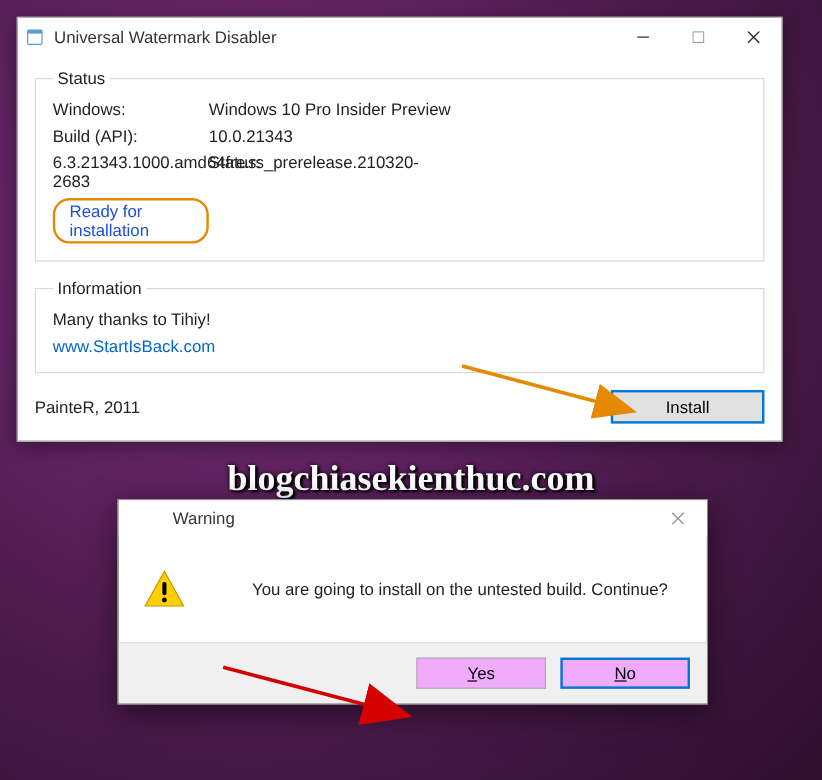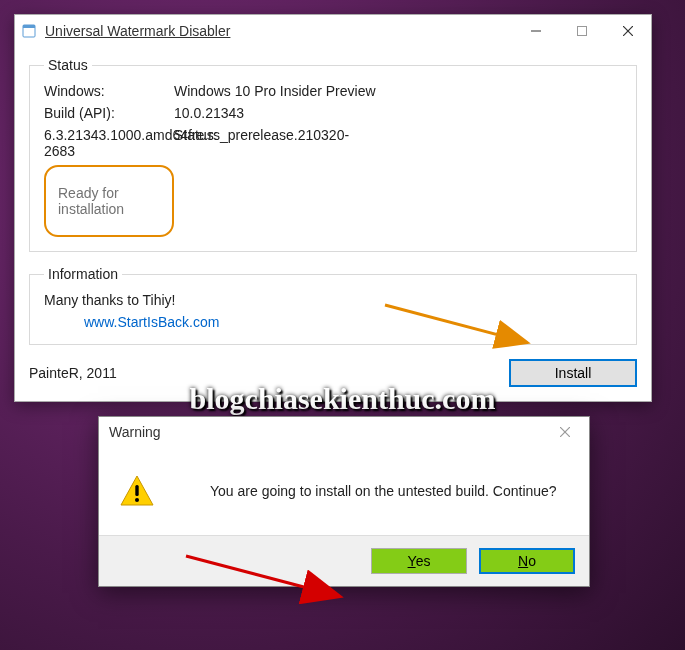--- a/index.html
+++ b/index.html
@@ -25,21 +25,21 @@
     display: flex; align-items: center;
     height: 32px;
     padding: 0 0 0 6px;
     background: #fff;
   }
   .app-icon {
     width: 16px; height: 16px;
     margin-right: 8px;
     display: inline-flex; align-items: center; justify-content: center;
   }
-  .app-title { flex: 1; color: #333; font-size: 14px; text-decoration: underline; }
+  .app-title { flex: 1; color: #333; font-size: 14px; }
   .win-controls { display: flex; }
   .win-btn {
     width: 46px; height: 32px;
     display: flex; align-items: center; justify-content: center;
     color: #333;
     cursor: pointer;
   }
 
   .client {
     padding: 10px 14px 14px 14px;
@@ -54,29 +54,29 @@
     padding: 0 4px;
     color: #222;
     font-size: 14px;
   }
 
   .kv { display: grid; grid-template-columns: 130px 1fr; row-gap: 6px; }
   .kv .k { color: #222; }
   .kv .v { color: #222; }
 
   .status-ready {
-    color: #737373;
+    color: #1d4ed8;
     border: 2px solid #e58a00;
     border-radius: 14px;
-    padding: 18px 12px;
+    padding: 1px 12px;
     display: inline-block;
   }
 
   .info-text { color: #222; }
-  .info-link { color: #0066cc; text-decoration: none; display: inline-block; margin-top: 6px; margin-left: 40px; }
+  .info-link { color: #0066cc; text-decoration: none; display: inline-block; margin-top: 6px; }
 
   .footer {
     display: flex; align-items: center; justify-content: space-between;
     margin-top: 10px;
   }
   .credit { color: #222; }
   .install-btn {
     width: 128px; height: 28px;
     background: #e1e1e1;
     border: 2px solid #0078d4;
@@ -114,21 +114,21 @@
     background: #fff;
     border: 1px solid #888;
     box-shadow: 0 6px 24px rgba(0,0,0,.5);
   }
   .warn-titlebar {
     display: flex; align-items: center;
     height: 30px;
     padding: 0 4px 0 10px;
     background: #fff;
   }
-  .warn-title { flex: 1; color: #333; font-size: 14px; }
+  .warn-title { flex: 1; color: #333; font-size: 14px; margin-left: 35px; }
   .warn-close {
     width: 40px; height: 28px;
     display: flex; align-items: center; justify-content: center;
     color: #999;
   }
   .warn-body {
     display: flex; align-items: center;
     padding: 26px 20px 26px 20px;
     gap: 18px;
   }
@@ -137,22 +137,22 @@
     flex-shrink: 0;
   }
   .warn-msg { color: #222; font-size: 14px; margin-left: 37px; }
   .warn-buttons {
     background: #f0f0f0;
     border-top: 1px solid #ddd;
     padding: 12px 14px;
     display: flex; justify-content: flex-end; gap: 12px;
   }
   .dlg-btn {
-    width: 96px; height: 26px;
-    background: #84cc16;
+    width: 108px; height: 26px;
+    background: #f0abfc;
     border: 1px solid #adadad;
     font-size: 14px;
     cursor: pointer;
   }
   .dlg-btn.focused { border: 2px solid #0078d4; }
   .dlg-btn .ul { text-decoration: underline; }
 
   
   .arrow-red {
     position: absolute;

